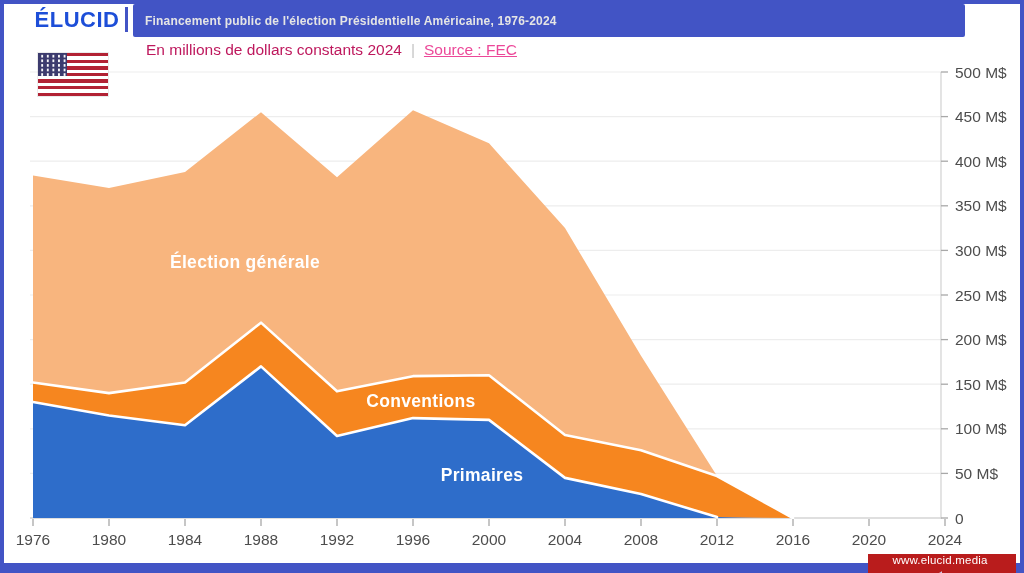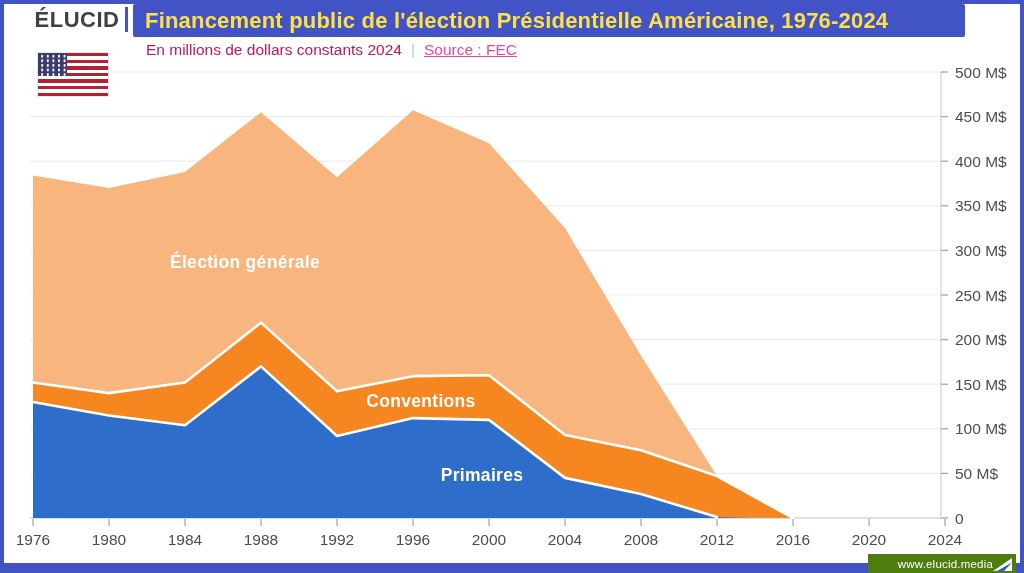--- a/index.html
+++ b/index.html
@@ -2,25 +2,25 @@
 <html><head>
 <meta charset="utf-8">
 <style>
   html,body{margin:0;padding:0;background:#fff;}
   .card{position:relative;width:1024px;height:573px;background:#ffffff;overflow:hidden;
         font-family:"Liberation Sans",sans-serif;}
   .card-frame{position:absolute;inset:0;box-shadow:inset 0 0 0 4px #4254c5;pointer-events:none;z-index:60;}
 
   
   .logo{position:absolute;left:30px;top:5px;width:94px;height:30px;line-height:30px;
-        font-size:22px;font-weight:bold;letter-spacing:.5px;color:#404040;z-index:20;text-align:center;}
+        font-size:22px;font-weight:bold;letter-spacing:.5px;color:#1d4ed8;z-index:20;text-align:center;}
   .logo-divider{position:absolute;left:125px;top:7px;width:3px;height:25px;background:#4254c5;z-index:20;}
   .title-bar{position:absolute;left:133px;top:4px;width:832px;height:33px;background:#4254c5;
              border-radius:2px;display:flex;align-items:center;z-index:20;}
-  .title-bar h1{margin:0 0 0 12px;font-size:22px;font-weight:bold;color:#fde047;letter-spacing:.2px;white-space:nowrap;}
+  .title-bar h1{margin:0 0 0 12px;font-size:12px;font-weight:bold;color:#e5e5e5;letter-spacing:.2px;white-space:nowrap;}
 
   
   .subtitle{position:absolute;left:146px;top:41px;font-size:15.5px;z-index:20;white-space:nowrap;}
   .sub-main{color:#be185d;}
   .sub-sep{color:#c4c4c4;margin:0 9px;}
   .sub-src{color:#ec4899;text-decoration:underline;}
 
   
   .flag{position:absolute;left:38px;top:53px;width:70px;height:43px;z-index:30;
         background:repeating-linear-gradient(#b22234 0 3.31px,#ffffff 3.31px 6.62px);
@@ -28,23 +28,23 @@
   .flag-canton{position:absolute;left:0;top:0;width:29px;height:23.2px;background-color:#3c3b6e;
         background-image:radial-gradient(circle,#ffffff 1px,rgba(0,0,0,0) 1.35px);
         background-size:5.6px 4.6px;background-position:1.4px .9px;}
 
   
   #chart{position:absolute;left:0;top:0;width:1024px;height:573px;z-index:10;}
   #chart text{font-family:"Liberation Sans",sans-serif;}
 
   
   .footer-strip{position:absolute;left:0;top:563px;width:1024px;height:10px;background:#4254c5;z-index:55;}
-  .footer-tag{position:absolute;left:868px;top:554px;width:148px;height:19px;background:#4d7c0f;z-index:65;
-              display:flex;align-items:center;justify-content:flex-end;padding-right:4px;box-sizing:border-box;
-              cursor:pointer;}
+  .footer-tag{position:absolute;left:868px;top:554px;width:148px;height:19px;background:#b91c1c;z-index:65;
+              display:flex;align-items:center;justify-content:flex-end;gap:5px;padding-right:4px;box-sizing:border-box;
+              cursor:pointer;flex-direction:column;}
   .footer-tag span{color:#ffffff;font-size:11.5px;letter-spacing:.2px;}
   .plane{display:block;}
 </style>
 </head>
 <body>
 
 <div class="card">
 
   <div class="logo">ÉLUCID</div>
   <div class="logo-divider"></div>

